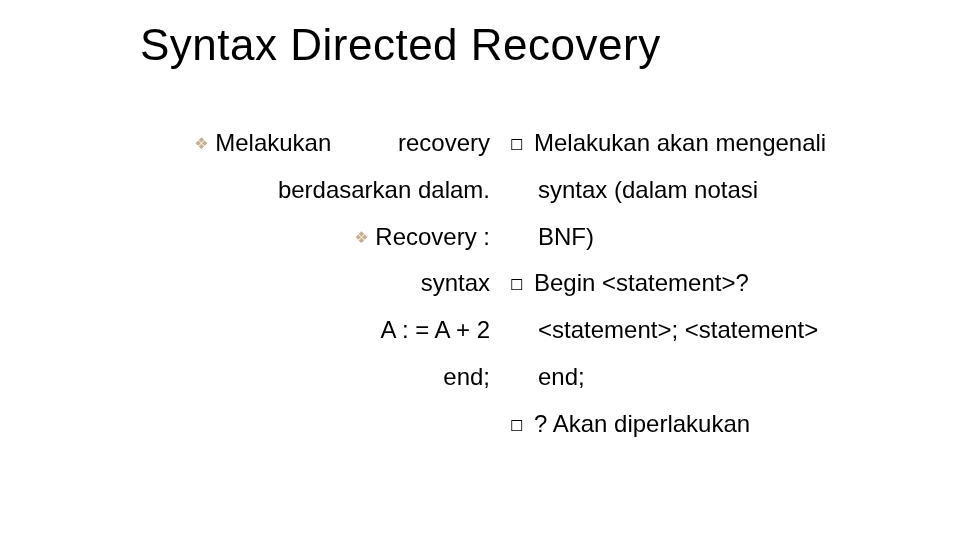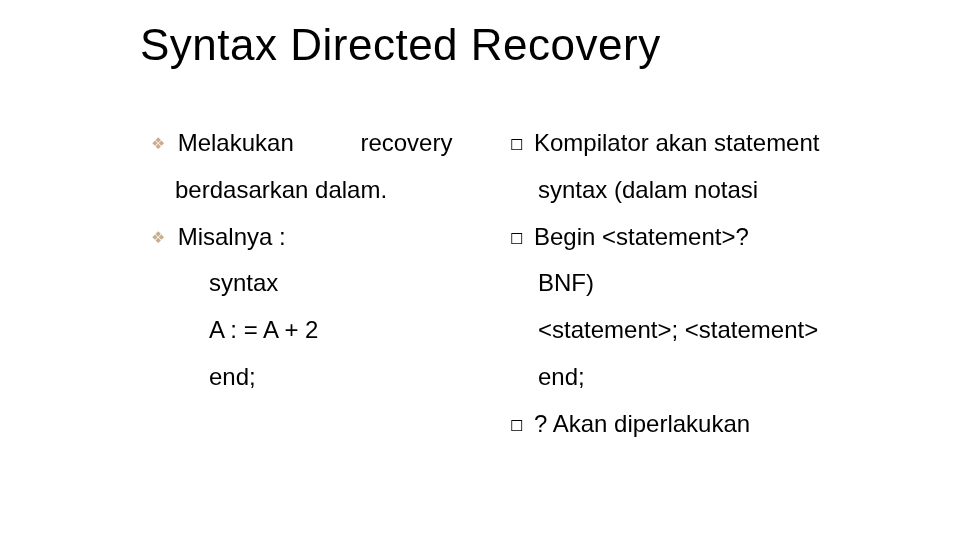--- a/index.html
+++ b/index.html
@@ -32,20 +32,21 @@
     position: absolute;
     top: 120px;
     left: 155px;
     width: 770px;
     display: flex;
     flex-direction: row;
   }
   .col-left {
     width: 335px;
     padding-right: 20px;
+    text-align: right;
   }
   .col-right {
     width: 390px;
   }
   .line {
     font-size: 24px;
     line-height: 1.95;
   }
   .bullet-diamond {
     display: inline-block;
@@ -84,40 +85,40 @@
     <div class="line">
       <span class="bullet-diamond">❖</span>
       <span>Melakukan</span>
       <span style="margin-left:60px;">recovery</span>
     </div>
 
     <div class="line indent-1">berdasarkan dalam.</div>
 
     <div class="line">
       <span class="bullet-diamond">❖</span>
-      <span>Misalnya :</span>
+      <span>Recovery :</span>
     </div>
 
     <div class="line indent-sub">syntax</div>
     <div class="line indent-sub">A : = A + 2</div>
     <div class="line indent-sub">end;</div>
   </div>
 
   <div class="col-right">
 
     <div class="line">
-      <span class="bullet-square">☐</span><span>Kompilator akan statement</span>
+      <span class="bullet-square">☐</span><span>Melakukan akan mengenali</span>
     </div>
 
     <div class="line indent-sub-r">syntax (dalam notasi</div>
+    <div class="line indent-sub-r">BNF)</div>
+
     <div class="line">
       <span class="bullet-square">☐</span><span>Begin &lt;statement&gt;?</span>
     </div>
-
-    <div class="line indent-sub-r">BNF)</div>
 
     <div class="line indent-sub-r">&lt;statement&gt;; &lt;statement&gt;</div>
     <div class="line indent-sub-r">end;</div>
 
     <div class="line">
       <span class="bullet-square">☐</span><span>? Akan diperlakukan</span>
     </div>
   </div>
 
 </div>

